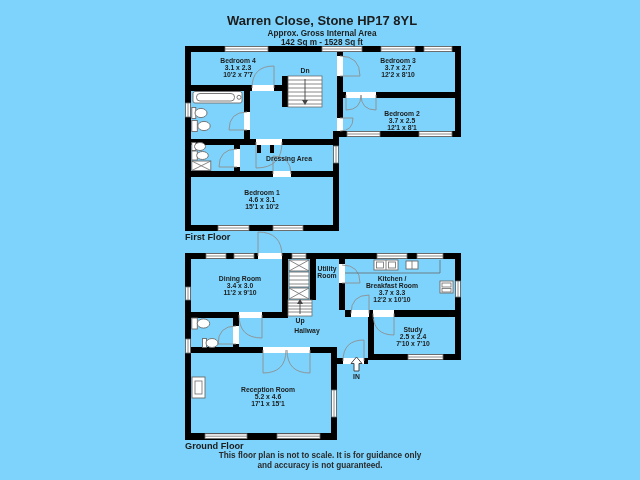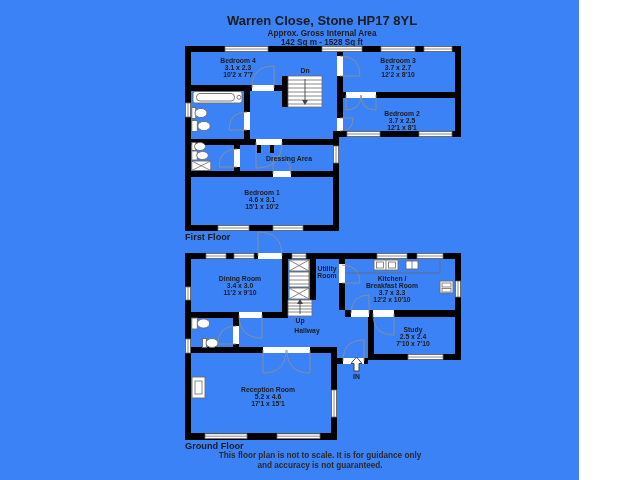--- a/index.html
+++ b/index.html
@@ -1,16 +1,16 @@
 <!DOCTYPE html>
 <html><head>
 <meta charset="utf-8">
 <style>
   html,body{margin:0;padding:0;background:#ffffff;}
-  .page{position:relative;width:579px;height:480px;background:#3b82f6;overflow:hidden;
+  .page{position:relative;width:640px;height:480px;background:#7dd3fc;overflow:hidden;
         font-family:"Liberation Sans", sans-serif;}
   svg{display:block;}
   .title{font:bold 13px "Liberation Sans",sans-serif;fill:#1c1c1c;}
   .sub{font:bold 8.2px "Liberation Sans",sans-serif;fill:#1c1c1c;}
   .rlabel{font:bold 6.8px "Liberation Sans",sans-serif;fill:#1c1c1c;}
   .caption{font:bold 9.2px "Liberation Sans",sans-serif;fill:#1c1c1c;}
   .disclaimer{font:bold 8.2px "Liberation Sans",sans-serif;fill:#2a2a2a;}
   .wall{fill:#000000;}
   .gap{fill:#ffffff;}
   .win{fill:#ffffff;stroke:#6e6e6e;stroke-width:0.8;}

